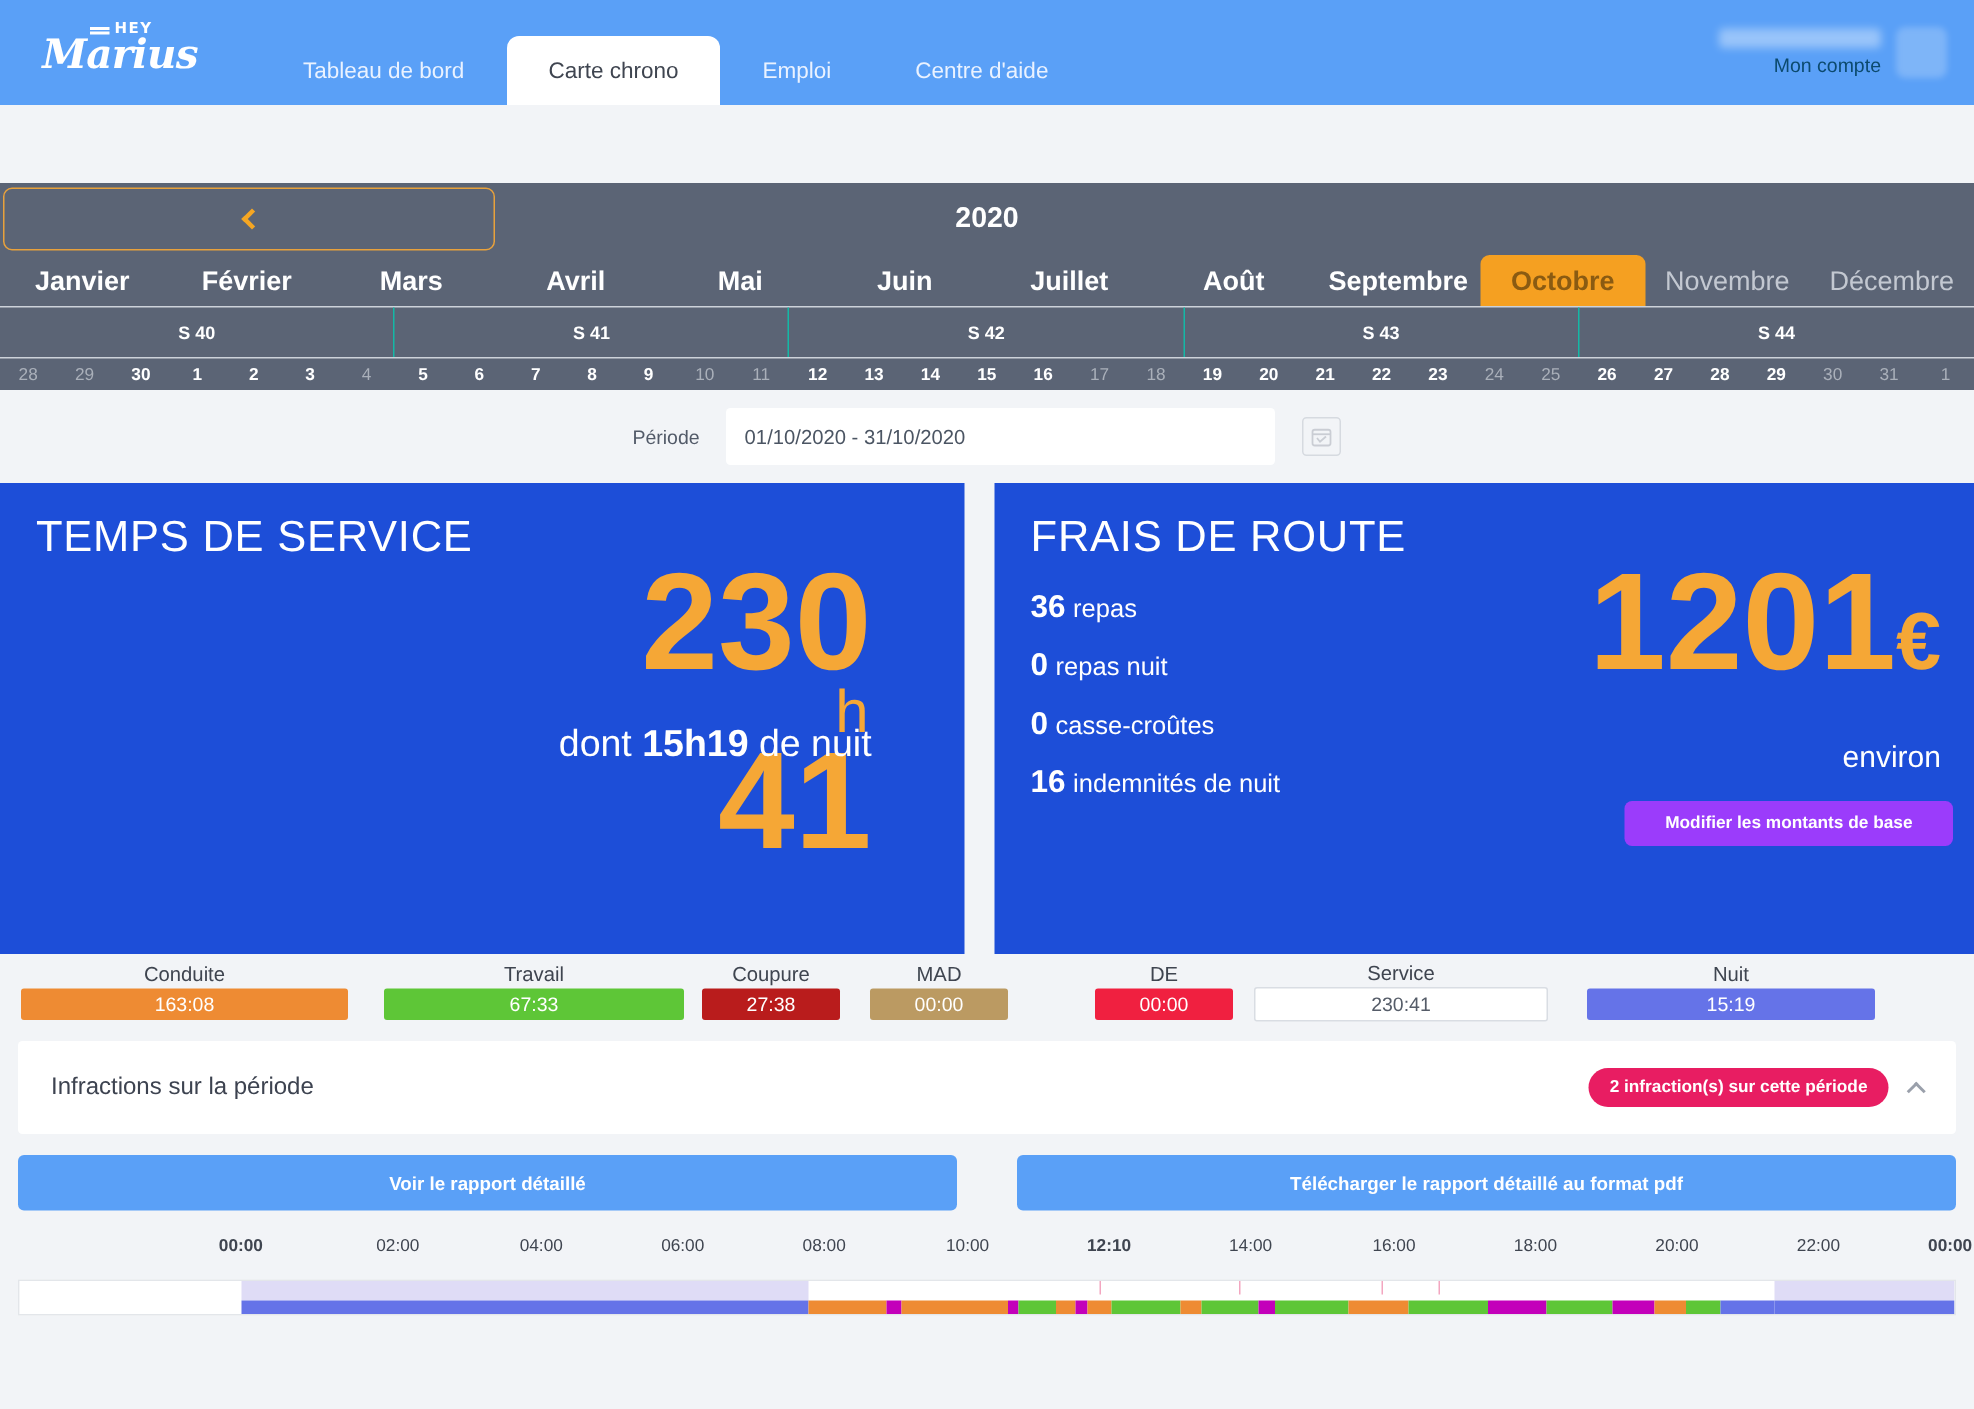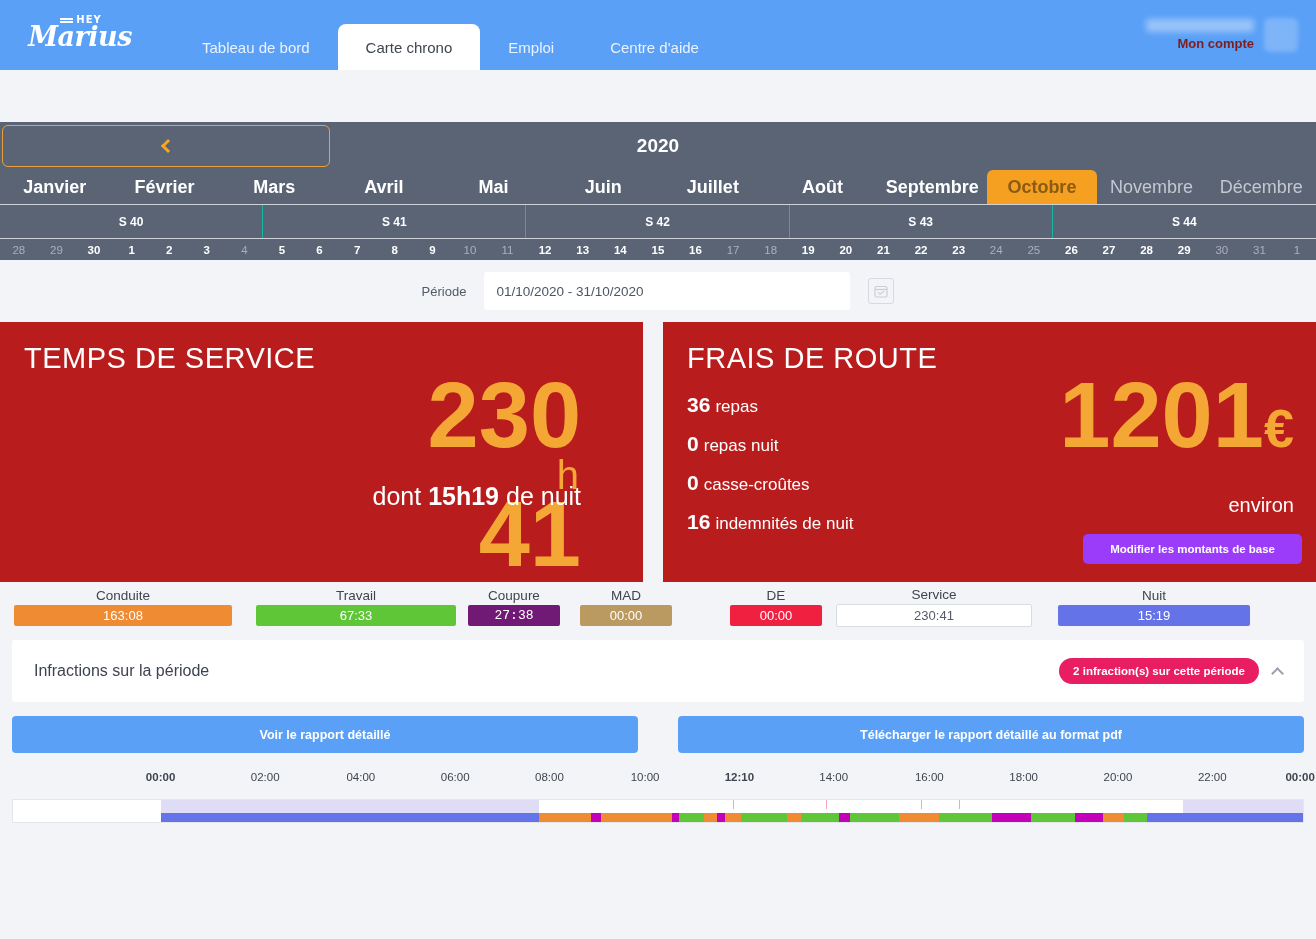--- a/index.html
+++ b/index.html
@@ -45,21 +45,21 @@
   }
   .account {
     position: absolute; right: 18px; top: 0; height: 70px;
     display: flex; align-items: center; gap: 10px;
   }
   .account-text { display: flex; flex-direction: column; align-items: flex-end; }
   .account-name-blur {
     width: 108px; height: 13px; border-radius: 3px;
     background: rgba(255,255,255,0.38); filter: blur(3px); margin-bottom: 4px;
   }
-  .account-label { font-size: 13px; font-weight: bold; color: #7f1d1d; }
+  .account-label { font-size: 13px; font-weight: normal; color: #0c4a6e; }
   .avatar {
     width: 34px; height: 34px; border-radius: 6px;
     background: rgba(255,255,255,0.22); filter: blur(2px);
   }
 
   
   .cal-gap { height: 52px; background: #f2f4f7; }
   .calendar { background: #5b6475; position: relative; }
   .cal-topline { display: flex; align-items: center; height: 48px; position: relative; }
   .back-btn {
@@ -113,21 +113,21 @@
   .cal-icon-btn {
     width: 26px; height: 26px; border: 1px solid #d6dae0; border-radius: 3px;
     display: flex; align-items: center; justify-content: center; cursor: pointer;
     background: #f2f4f7;
   }
   .cal-icon-btn svg { opacity: .45; }
 
   
   .panels { display: flex; gap: 10px; padding: 0 0 0 0; }
   .panel {
-    background: #b91c1c; color: #fff; position: relative; height: 260px;
+    background: #1d4ed8; color: #fff; position: relative; height: 314px;
     padding: 20px 24px;
   }
   .panel.left { width: 648px; }
   .panel.right { width: 658px; margin-left: 10px; }
   .panel-title { font-size: 29px; font-weight: 300; letter-spacing: .5px; color:#fff; }
 
   .big-time {
     position: absolute; right: 62px; top: 52px;
     display: flex; align-items: flex-end; color: #f5a736; flex-direction: column;
   }
@@ -353,21 +353,21 @@
     <div class="metric" style="width: 218px; margin-left: 0px;">
       <div class="metric-label">Conduite</div>
       <div class="metric-val" style="background: rgb(238, 139, 51); color: rgb(255, 255, 255);">163:08</div>
     </div>
     <div class="metric" style="width: 200px; margin-left: 24px;">
       <div class="metric-label">Travail</div>
       <div class="metric-val" style="background: rgb(94, 198, 55); color: rgb(255, 255, 255);">67:33</div>
     </div>
     <div class="metric" style="width: 92px; margin-left: 12px;">
       <div class="metric-label">Coupure</div>
-      <div class="metric-val" style="background: #701a75; color: rgb(255, 255, 255); font-family: Liberation Mono, monospace;">27:38</div>
+      <div class="metric-val" style="background: #b91c1c; color: rgb(255, 255, 255);">27:38</div>
     </div>
     <div class="metric" style="width: 92px; margin-left: 20px;">
       <div class="metric-label">MAD</div>
       <div class="metric-val" style="background: rgb(187, 154, 98); color: rgb(255, 255, 255);">00:00</div>
     </div>
     <div class="metric" style="width: 92px; margin-left: 58px;">
       <div class="metric-label">DE</div>
       <div class="metric-val" style="background: rgb(240, 32, 64); color: rgb(255, 255, 255);">00:00</div>
     </div>
     <div class="metric" style="width: 196px; margin-left: 14px;">

